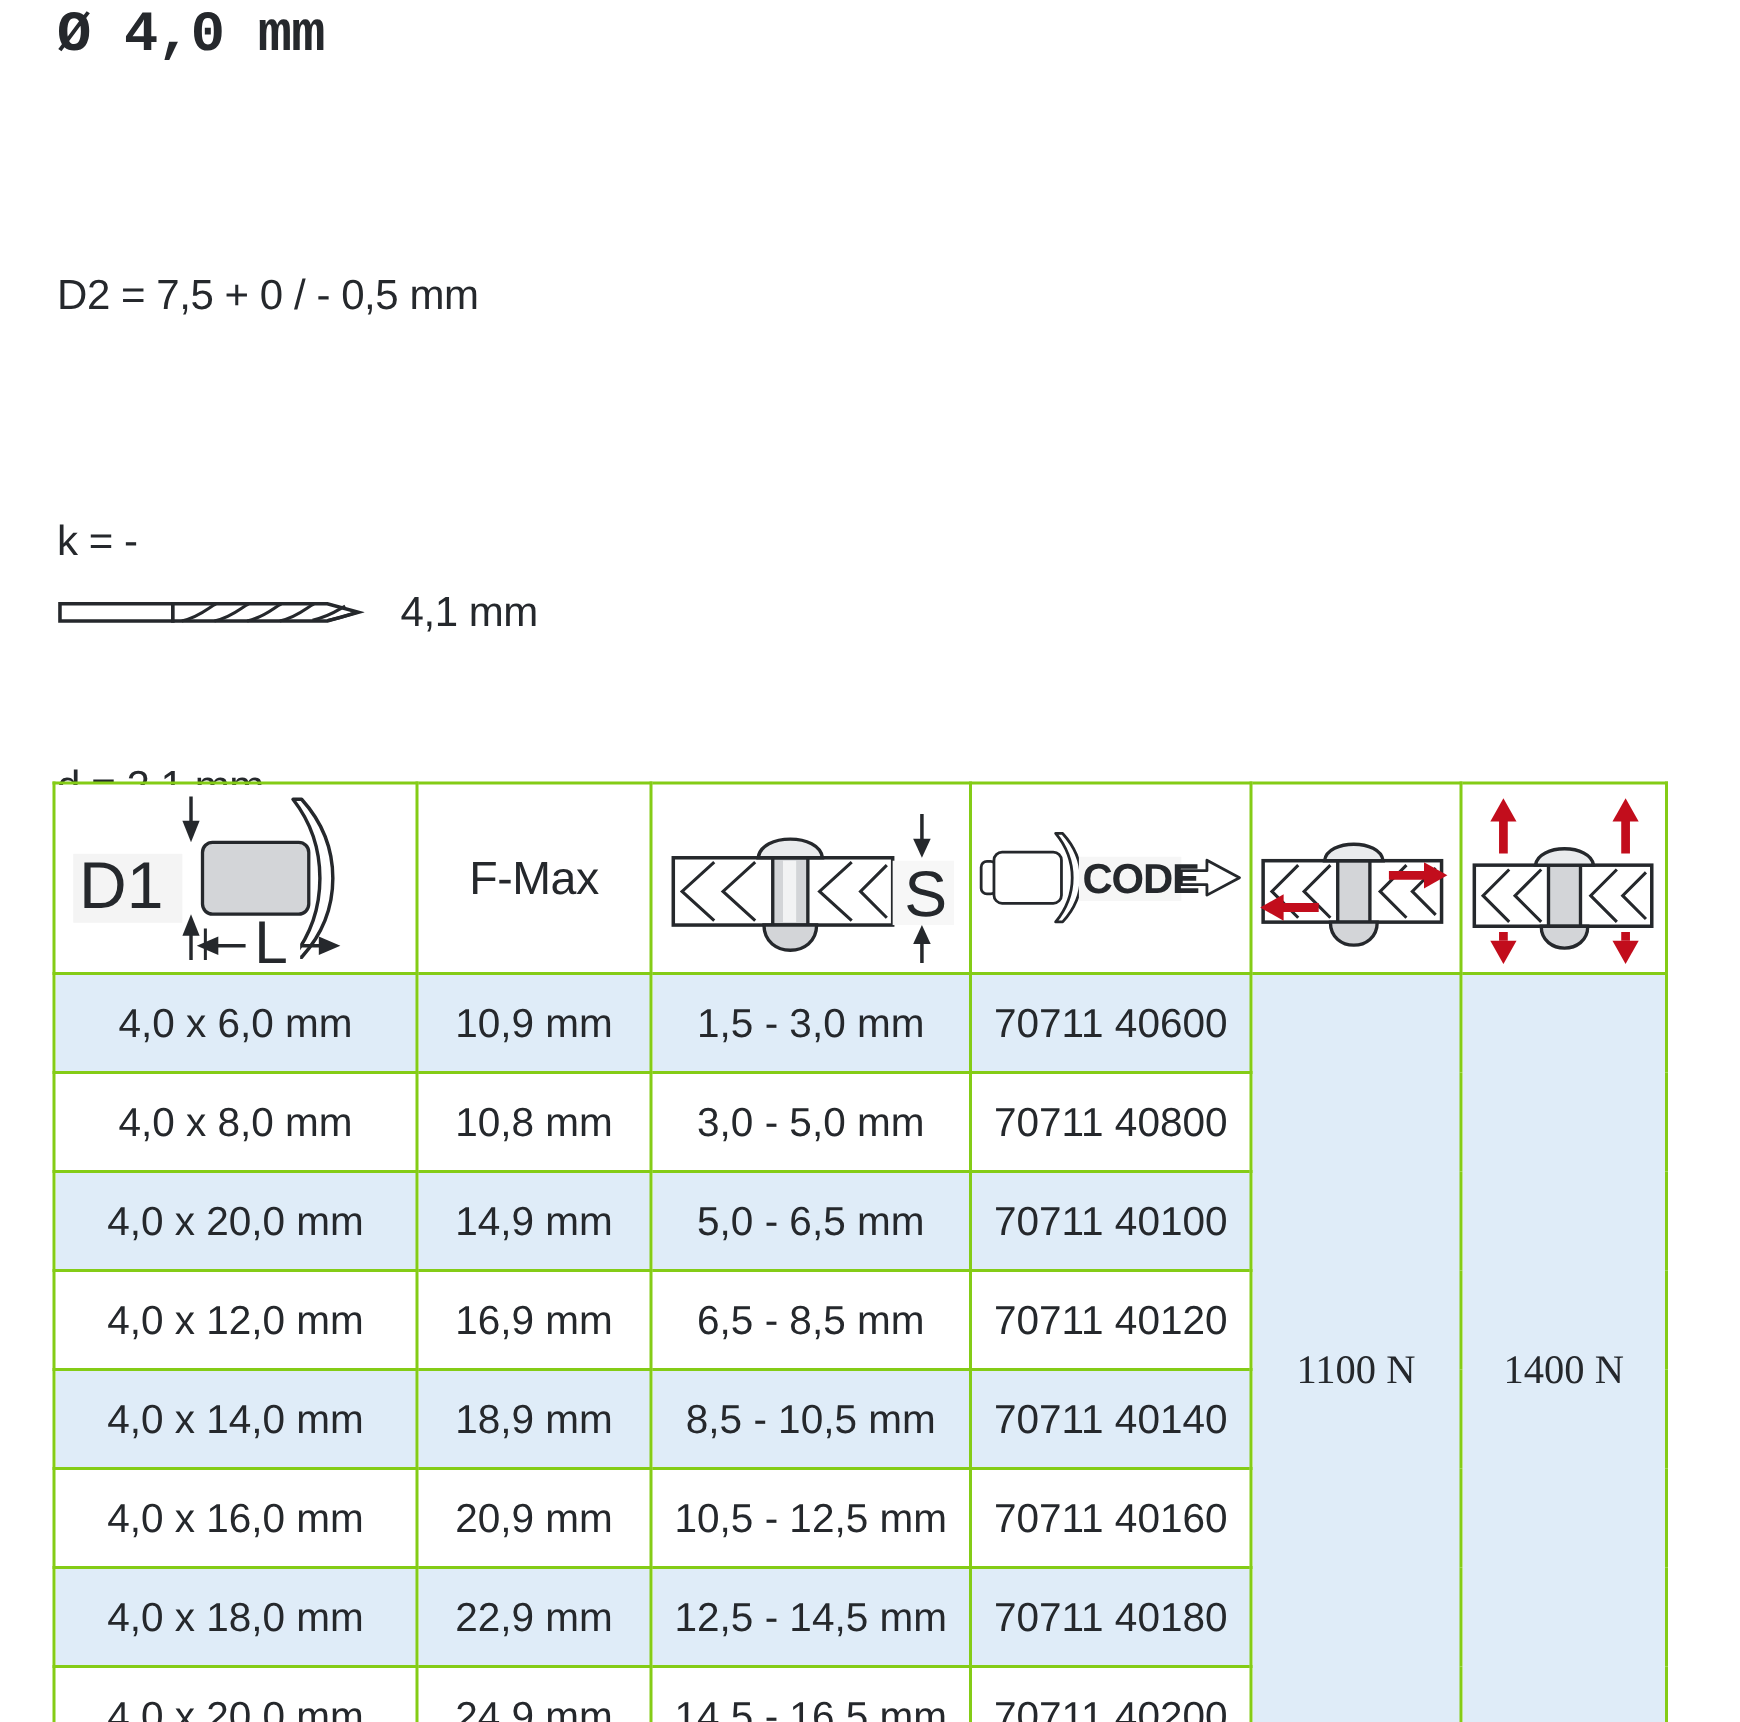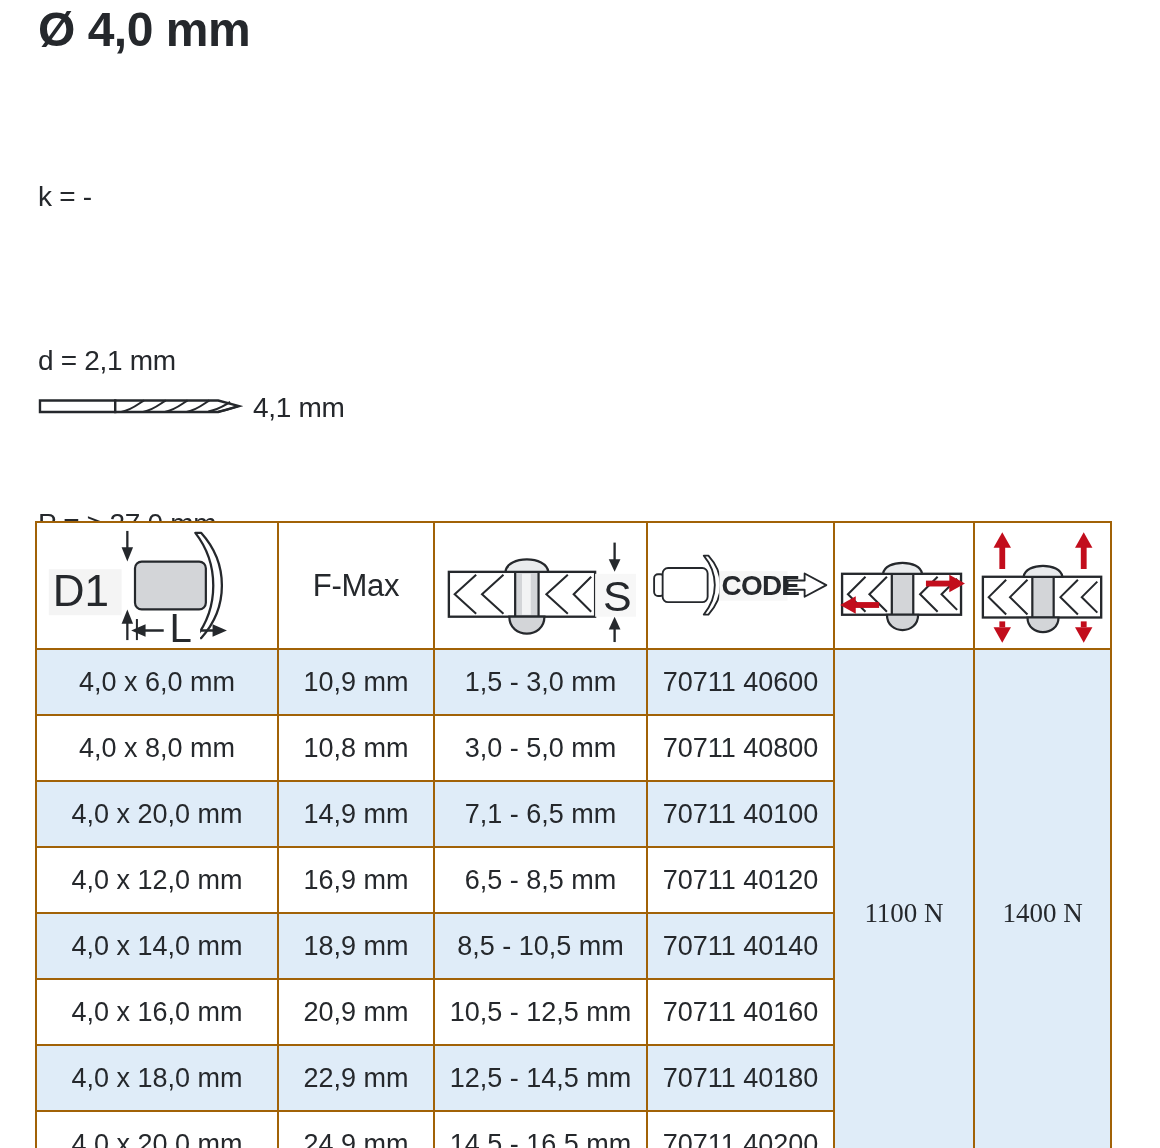--- a/index.html
+++ b/index.html
@@ -1,27 +1,27 @@
 <!DOCTYPE html>
 <html><head>
 <meta charset="utf-8">
 <style>
   html,body { margin:0; padding:0; background:#ffffff; }
   body { font-family:"Liberation Sans", sans-serif; color:#25282c; }
   .page { position:relative; width:1160px; height:1148px; background:#ffffff; overflow:hidden; }
 
-  .title { position:absolute; left:38px; top:2px; font-size:48px; font-weight:700; letter-spacing:-0.5px; }
+  .title { position:absolute; left:38px; top:2px; font-size:38px; font-weight:700; letter-spacing:-0.5px;font-family:Liberation Mono, monospace; }
 
   .specs { position:absolute; left:38px; top:61px; font-size:28px; line-height:54.5px; letter-spacing:-0.3px; white-space:pre; }
 
-  .drill-row { position:absolute; left:38px; top:392px; display:flex; align-items:flex-start; gap:10px; }
+  .drill-row { position:absolute; left:38px; top:392px; display:flex; align-items:center; gap:24px; }
   .drill-label { font-size:28px; letter-spacing:-0.3px; }
 
   table.spec-table { position:absolute; left:35px; top:521px; border-collapse:collapse; table-layout:fixed; }
-  table.spec-table td { border:2px solid #a16207; text-align:center; vertical-align:middle;
+  table.spec-table td { border:2px solid #84cc16; text-align:center; vertical-align:middle;
                         font-size:27px; padding:0; overflow:hidden; }
   tr.header-row { height:127px; }
   tr.data-row { height:66px; }
   td.blue { background:#dfecf8; }
   td.white { background:#ffffff; }
   .fmax-label { font-size:31px; letter-spacing:-0.3px; }
   .strength-cell { font-size:28px;font-family:Liberation Serif, serif; }
 
   svg { display:block; margin:0 auto; }
   svg text { font-family:"Liberation Sans", sans-serif; fill:#25282c; }
@@ -35,20 +35,21 @@
   .red-head { fill:#c20d1c; stroke:none; }
 </style>
 </head>
 <body>
 
 <div class="page">
 
   <div class="title">Ø 4,0 mm</div>
 
   <div class="specs">
+    <div>D2 = 7,5 + 0 / - 0,5 mm</div>
     <div>k = -</div>
     <div>d = 2,1 mm</div>
     <div>P = ≥ 27,0 mm</div>
     <div>L = + 1,0 / - 0,2 mm</div>
   </div>
 
   <div class="drill-row">
     <svg width="205" height="28" viewBox="0 0 207 28">
       <path class="white-part" d="M2,8.5 H78 V20 H2 Z"></path>
       <path class="white-part" d="M78,8.5 H182 L203,14.2 L182,20 H78 Z"></path>
@@ -172,21 +173,21 @@
     </tr>
     <tr class="data-row">
       <td class="white">4,0 x 8,0 mm</td>
       <td class="white">10,8 mm</td>
       <td class="white">3,0 - 5,0 mm</td>
       <td class="white">70711 40800</td>
     </tr>
     <tr class="data-row">
       <td class="blue">4,0 x 20,0 mm</td>
       <td class="blue">14,9 mm</td>
-      <td class="blue">7,1 - 6,5 mm</td>
+      <td class="blue">5,0 - 6,5 mm</td>
       <td class="blue">70711 40100</td>
     </tr>
     <tr class="data-row">
       <td class="white">4,0 x 12,0 mm</td>
       <td class="white">16,9 mm</td>
       <td class="white">6,5 - 8,5 mm</td>
       <td class="white">70711 40120</td>
     </tr>
     <tr class="data-row">
       <td class="blue">4,0 x 14,0 mm</td>

